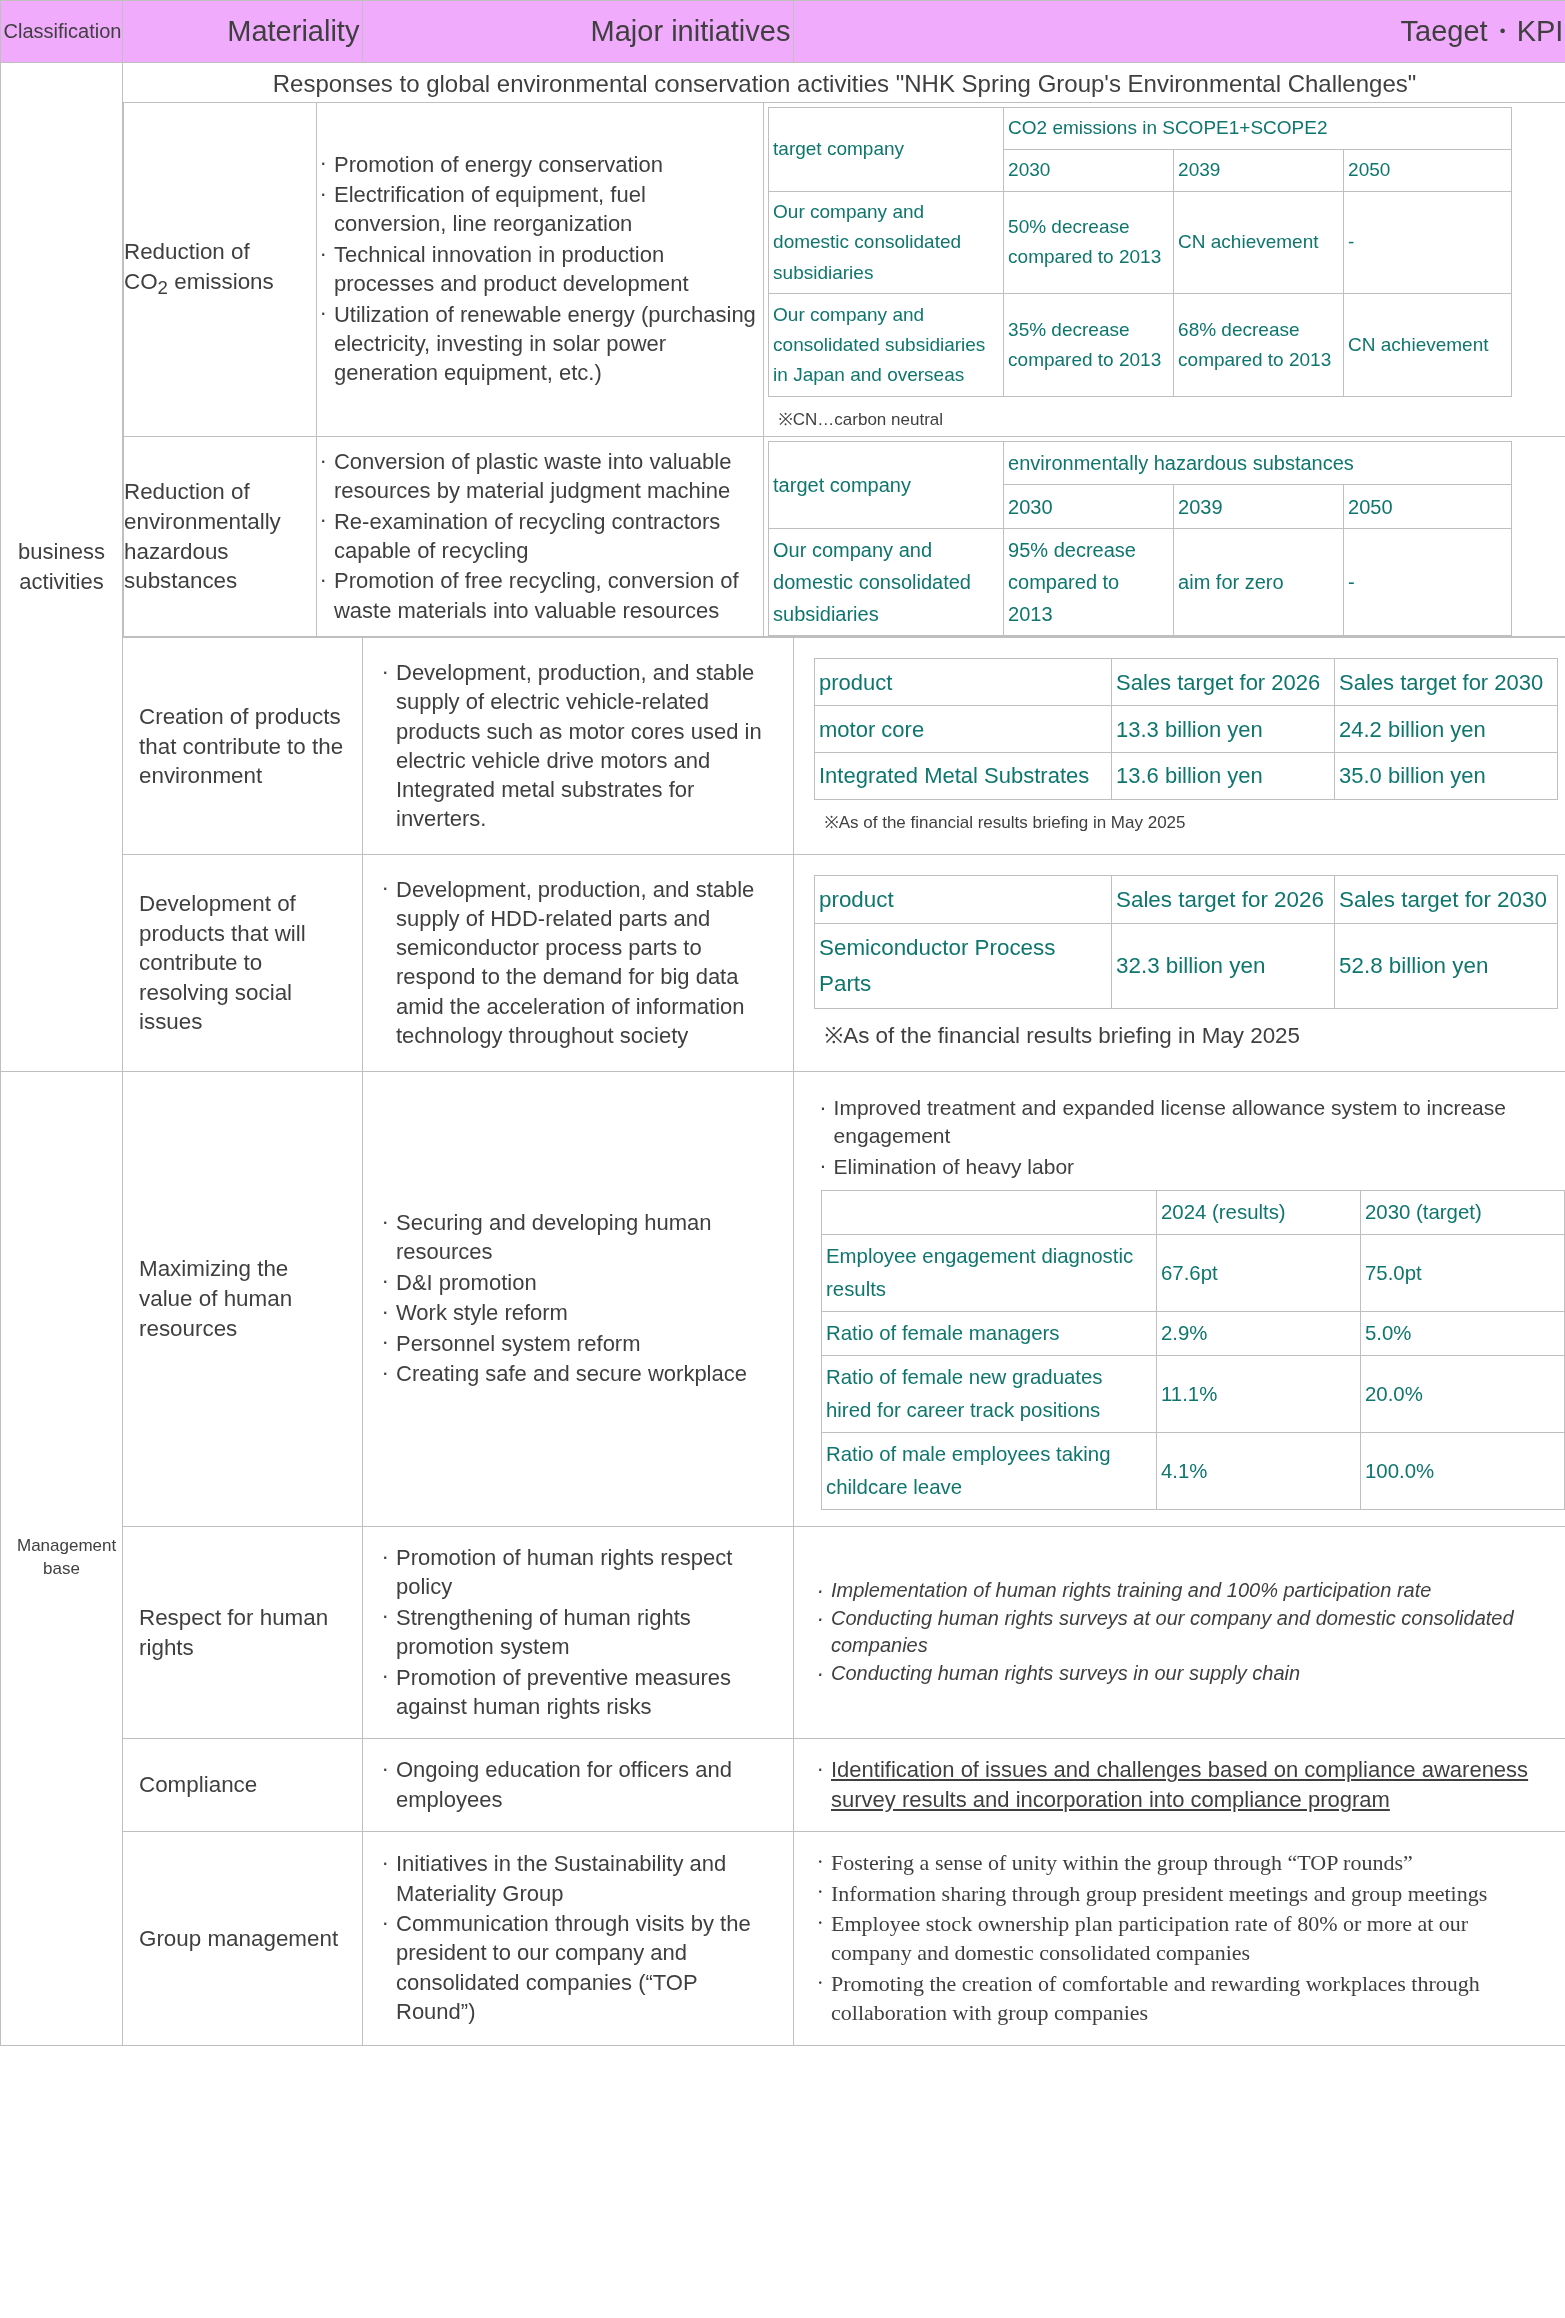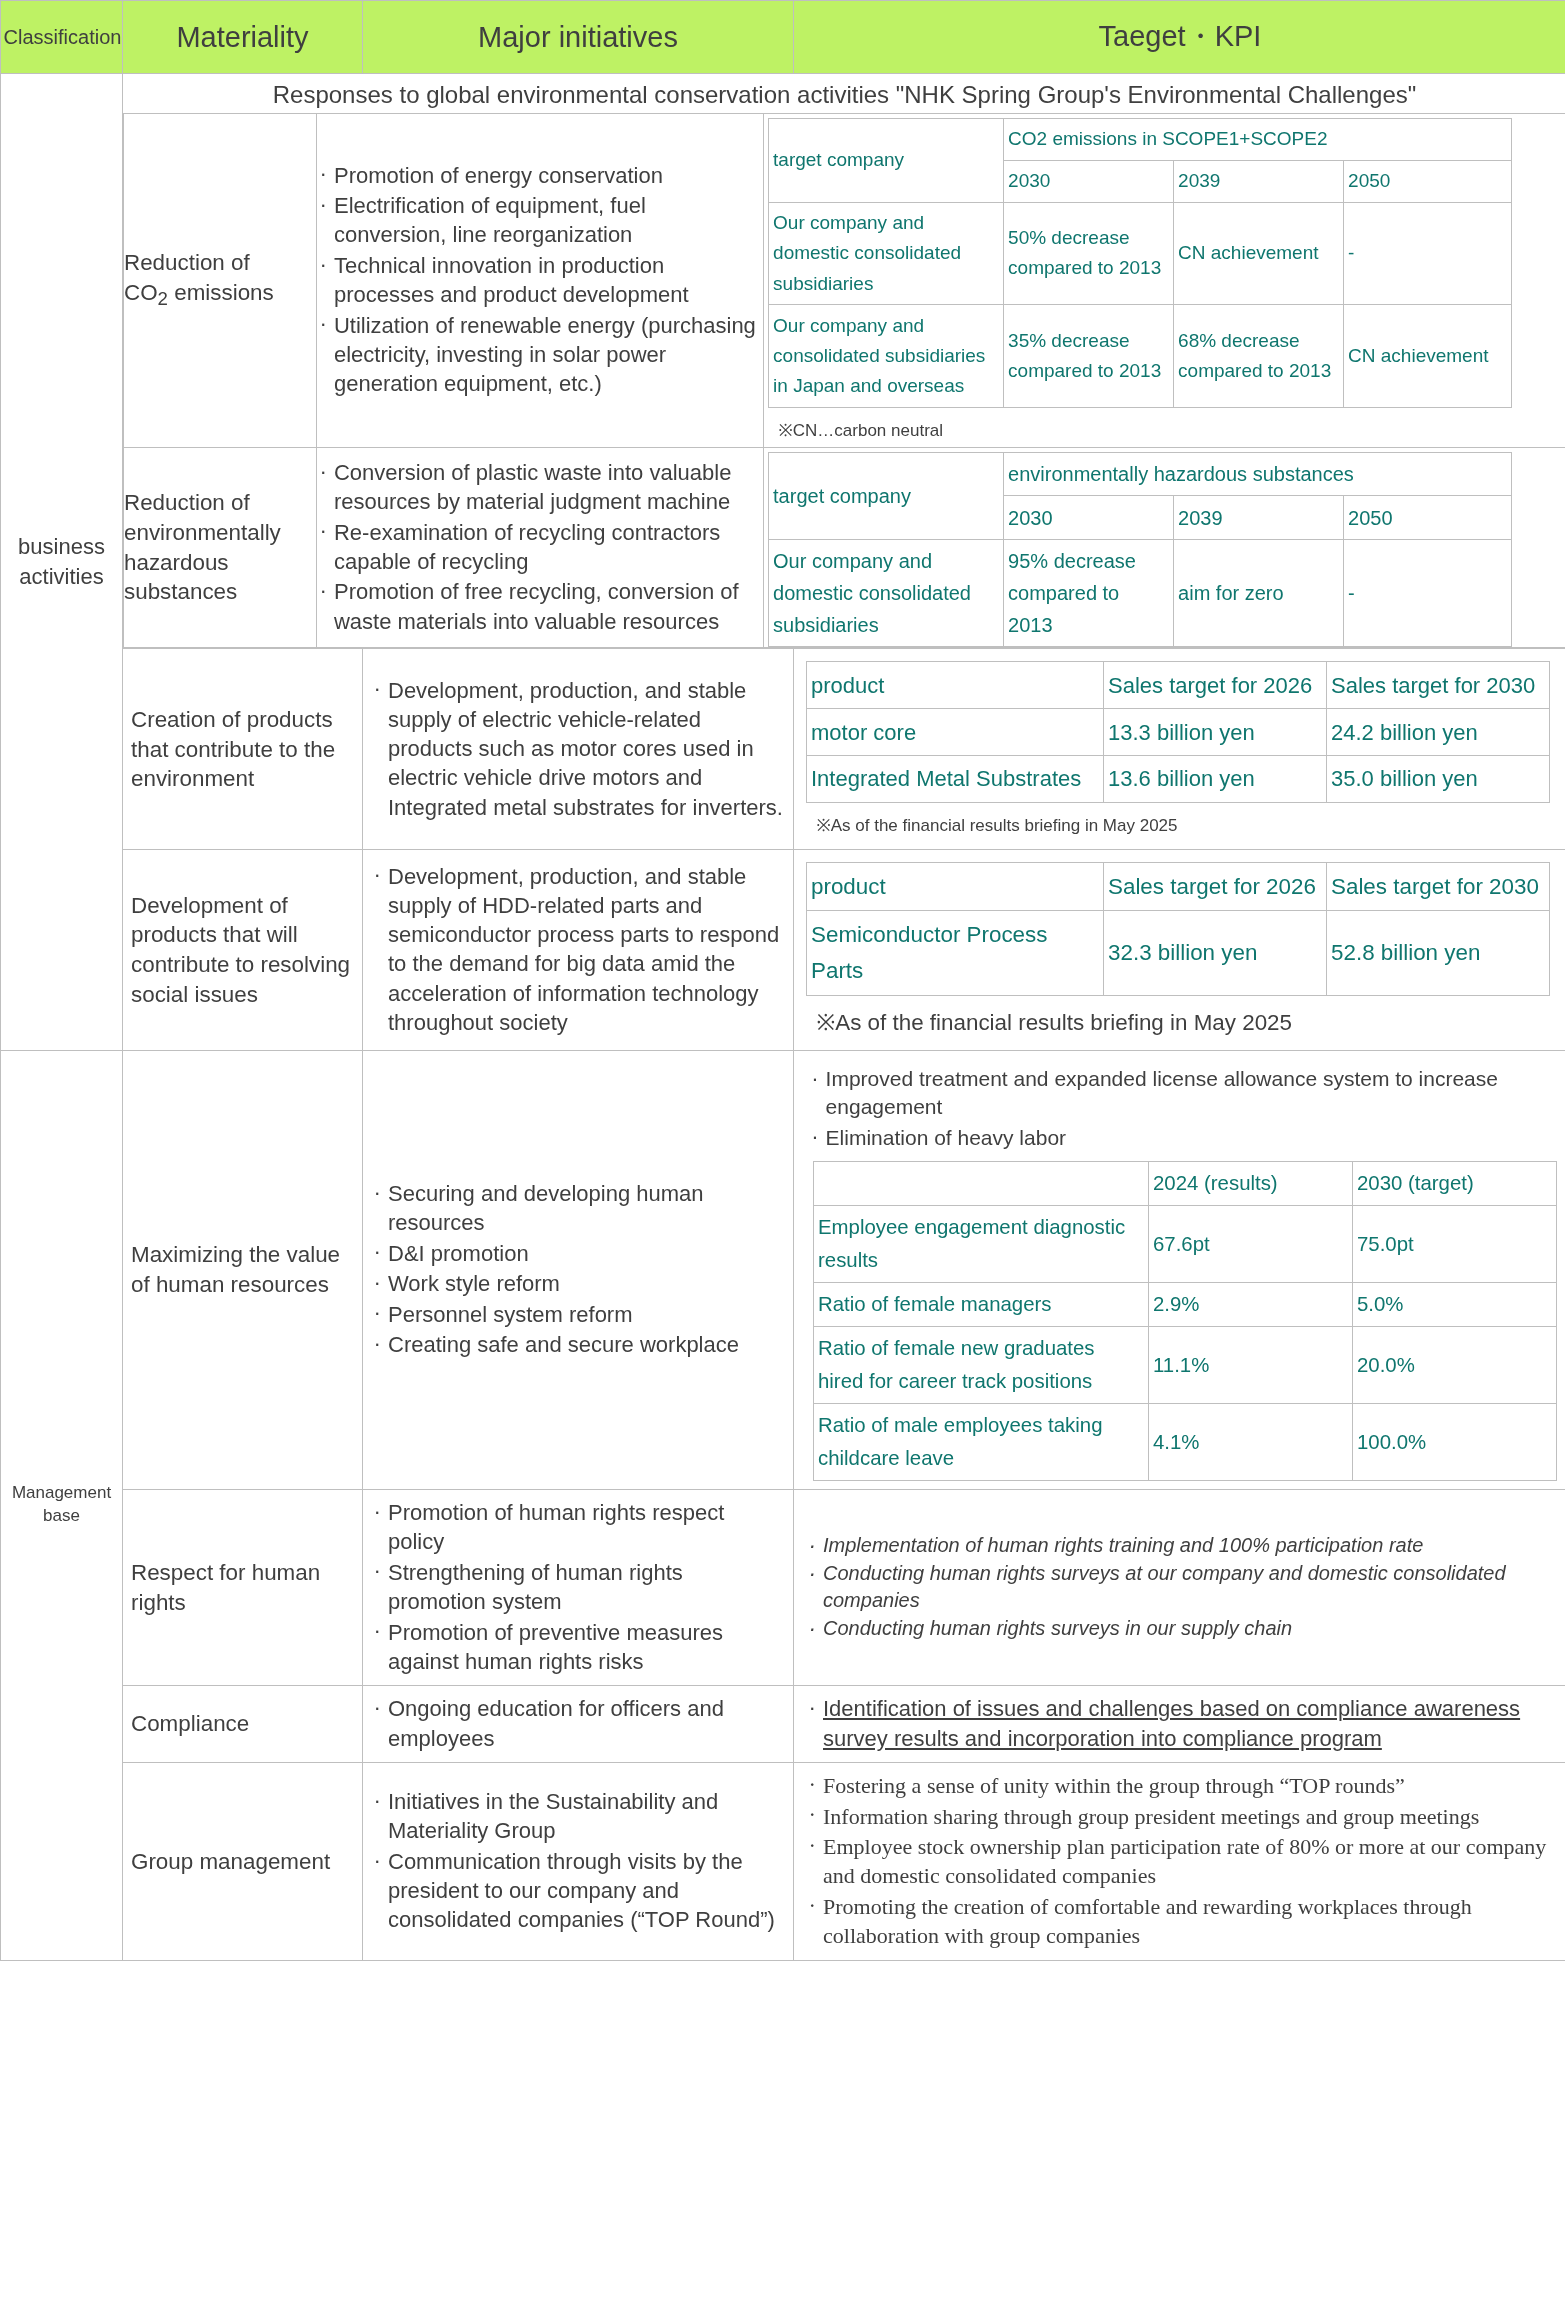--- a/index.html
+++ b/index.html
@@ -17,38 +17,38 @@
     overflow: hidden;
   }
 
   
   table.outer {
     width: 1566px;
     border-collapse: collapse;
     table-layout: fixed;
   }
   table.outer > thead > tr > th {
-    background: #bef264;
+    background: #f0abfc;
     border: 1.3px solid #bfbfbf;
     font-weight: normal;
     color: #3f3f3f;
     padding: 9.2px 2.6px;
-    height: 73px;
+    height: 62px;
     vertical-align: middle;
-    text-align: center;
+    text-align: right;
   }
   th.h-classification { font-size: 20px; }
   th.h-materiality,
   th.h-initiatives,
   th.h-kpi { font-size: 29px; }
 
   table.outer > tbody > tr > td {
     border: 1.3px solid #bfbfbf;
     vertical-align: middle;
-    padding: 8px;
+    padding: 16px;
   }
 
   
   col.c1 { width: 122px; }
   col.c2 { width: 240px; }
   col.c3 { width: 431px; }
   col.c4 { width: 773px; }
 
   
   .cls-cell {

